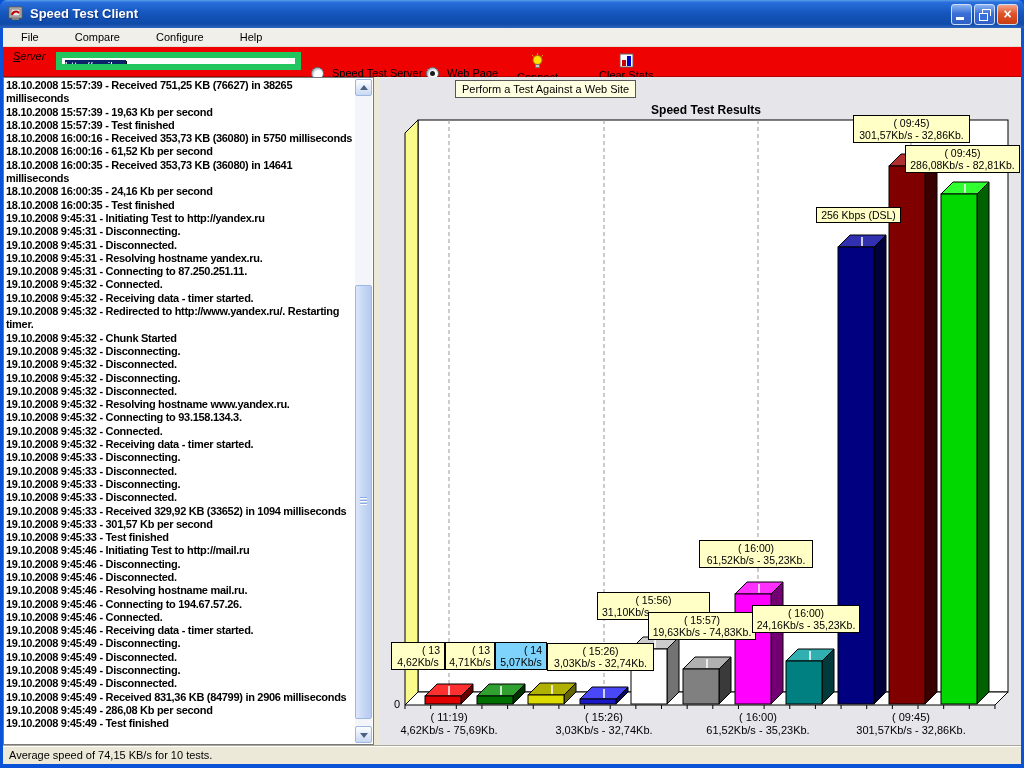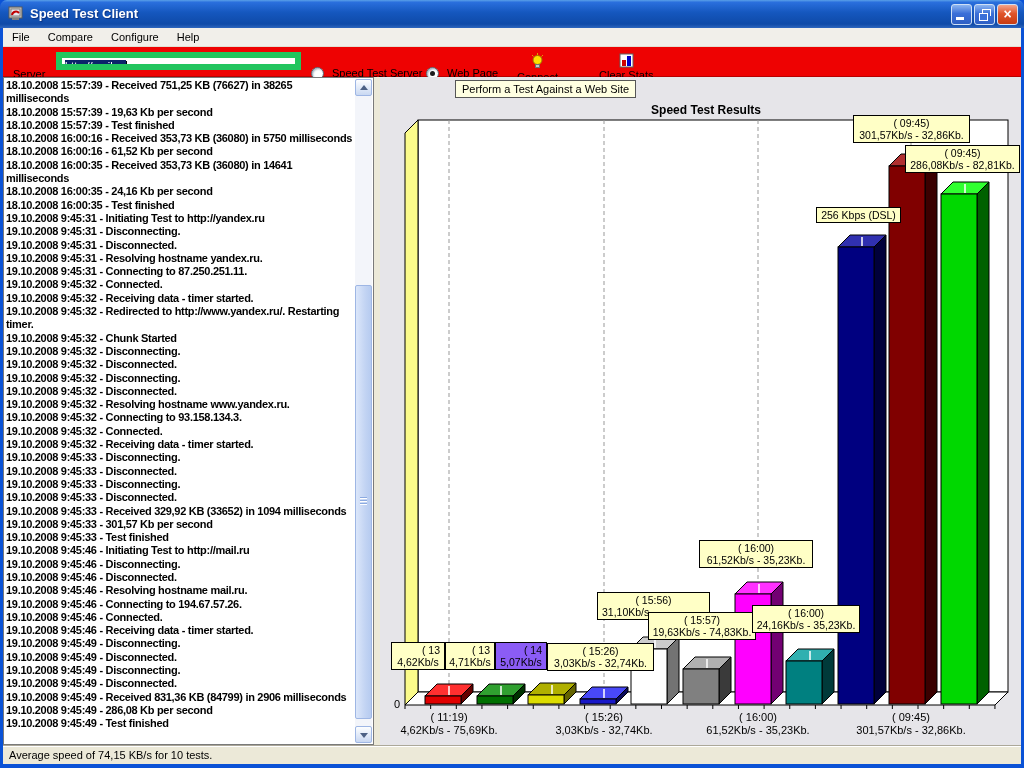--- a/index.html
+++ b/index.html
@@ -14,25 +14,25 @@
   .btn-blue{background:linear-gradient(180deg,#8DB5F0,#3A6FD8 45%,#2E5FC4);}
   .btn-red{background:linear-gradient(180deg,#F4A58B,#E0552B 45%,#C83C12);}
   .glyph-min{position:absolute;left:4px;bottom:4px;width:8px;height:3px;background:#fff;}
   .glyph-restore-back{position:absolute;left:7px;top:4px;width:7px;height:6px;border:1px solid #fff;border-bottom:none;}
   .glyph-restore-front{position:absolute;left:4px;top:8px;width:7px;height:6px;border:1px solid #fff;background:#3A6FD8;}
   .glyph-x{position:absolute;left:0;top:0;width:100%;height:100%;color:#fff;font-weight:bold;font-size:14px;line-height:19px;text-align:center;}
   
   .content{position:absolute;left:3px;right:3px;top:28px;bottom:4px;background:#ECE9D8;}
   
   .menubar{position:absolute;left:0;right:0;top:0;height:19px;background:#F1EFEA;display:flex;align-items:center;border-bottom:1px solid #E2DFD2;box-sizing:border-box;}
-  .menu-item{padding:2px 9px;cursor:default;}
+  .menu-item{padding:2px 18px;cursor:default;}
   
   .toolbar{position:absolute;left:0;right:0;top:19px;height:30px;background:#EE0202;border-bottom:1px solid #B80000;box-sizing:border-box;}
   .toolbar *{font-size:11px;}
-  .t-label{position:absolute;top:21px;}
+  .t-label{position:absolute;top:3px;font-style:italic;}
   .server-input{position:absolute;left:53px;top:5px;width:245px;height:18px;background:#fff;border:6px solid #22c55e;box-sizing:border-box;padding:2px 3px;white-space:nowrap;overflow:hidden;}
   .sel{background:#0A246A;color:#fff;}
   .caret{display:inline-block;width:1px;height:12px;background:#000;vertical-align:middle;}
   .radio-group{position:absolute;top:20px;display:flex;align-items:flex-start;gap:8px;}
   .radio{width:11px;height:11px;border-radius:50%;background:#fff;border:1px solid #58656F;box-shadow:inset 1px 1px 2px #9ab;display:flex;align-items:center;justify-content:center;box-sizing:content-box;}
   .radio .dot{width:5px;height:5px;border-radius:50%;background:#1c1c1c;}
   .tool-btn{position:absolute;top:6px;display:flex;align-items:center;gap:1px;cursor:default;flex-direction:column;}
   
   .main{position:absolute;left:0;right:0;top:49px;bottom:19px;background:#ECE9D8;}
   
@@ -312,21 +312,21 @@
           </svg>
         <div id="callouts">
             <div class="callout" style="left: 11px; top: 565px; width: 54px; background: rgb(255, 255, 198);">
               <div style="text-align: right; padding-right: 2px;">( 13</div>
               <div>4,62Kb/s</div>
             </div>
             <div class="callout" style="left: 65px; top: 565px; width: 50px; background: rgb(255, 255, 198);">
               <div style="text-align: right; padding-right: 2px;">( 13</div>
               <div>4,71Kb/s</div>
             </div>
-            <div class="callout" style="left: 115px; top: 565px; width: 52px; background: #8b5cf6;">
+            <div class="callout" style="left: 115px; top: 565px; width: 52px; background: #7dd3fc;">
               <div style="text-align: right; padding-right: 2px;">( 14</div>
               <div>5,07Kb/s</div>
             </div>
             <div class="callout" style="left: 167px; top: 566px; width: 107px; background: rgb(255, 255, 198);">
               <div>( 15:26)</div>
               <div>3,03Kb/s - 32,74Kb.</div>
             </div>
             <div class="callout" style="left: 217px; top: 515px; width: 113px; background: rgb(255, 255, 198);">
               <div>( 15:56)</div>
               <div style="text-align: left; padding-left: 2px;">31,10Kb/s -</div>

